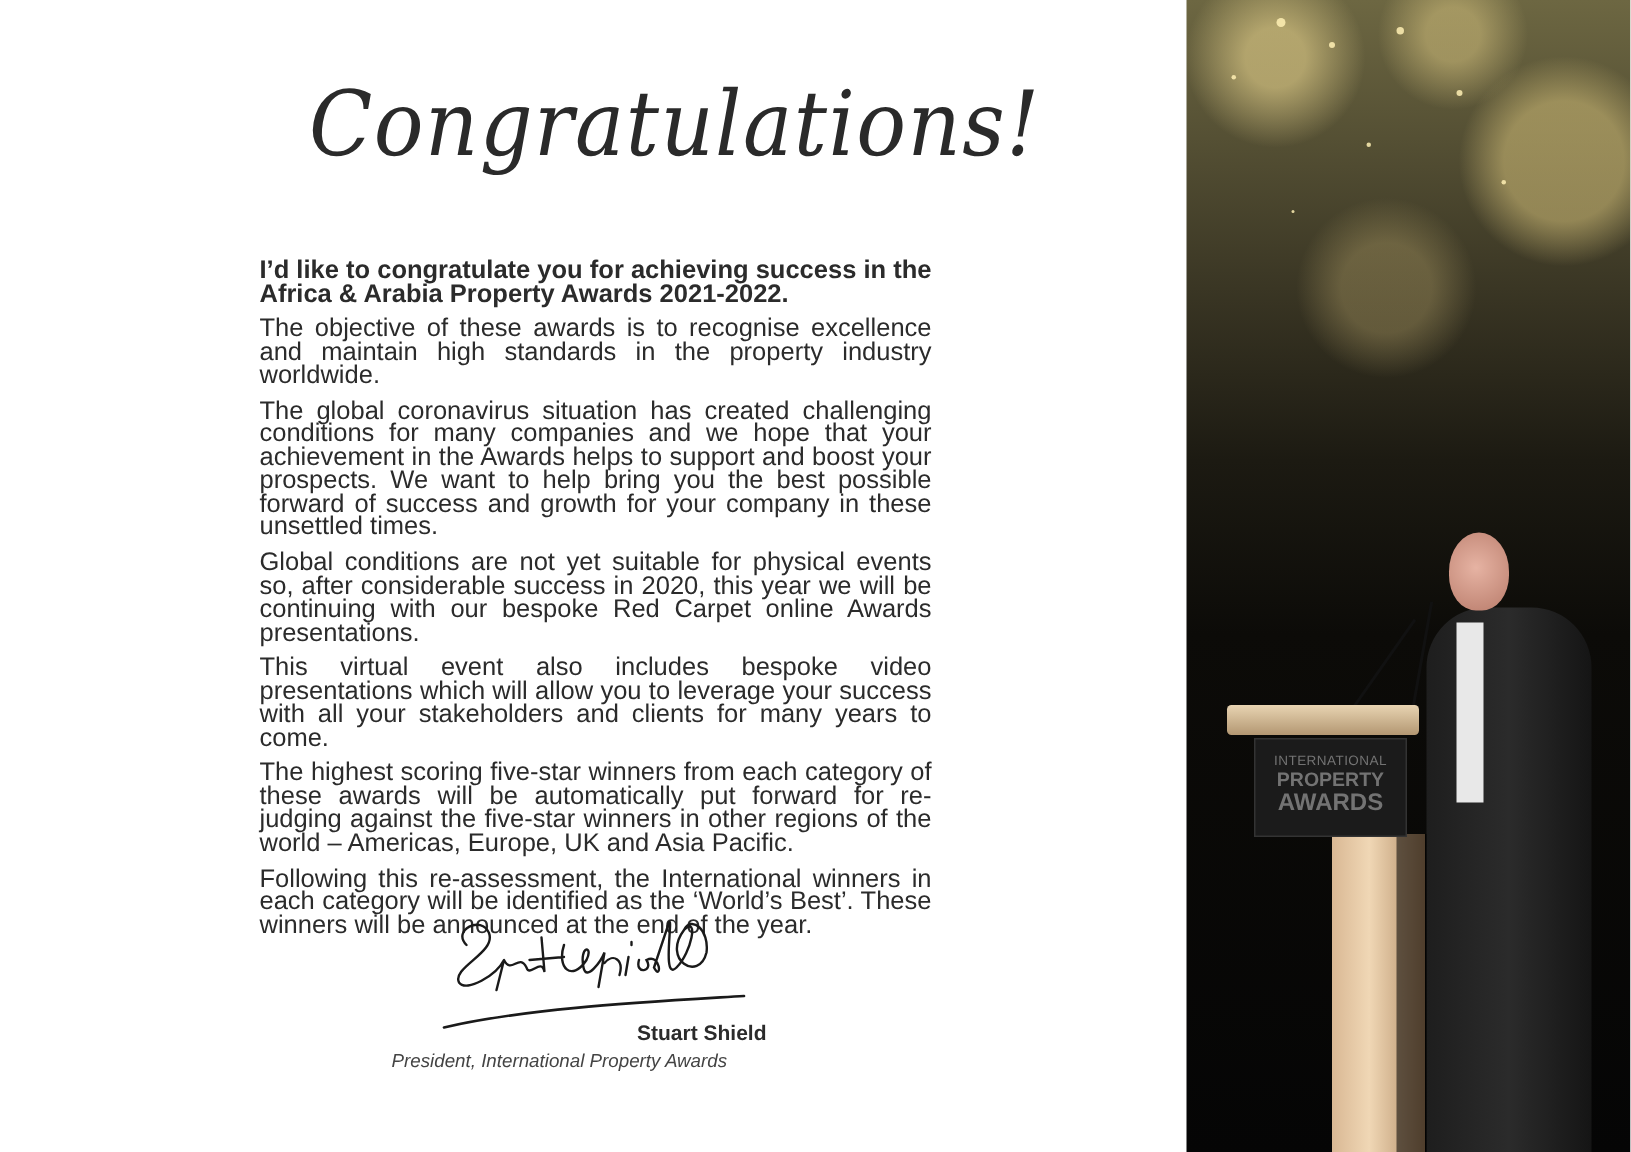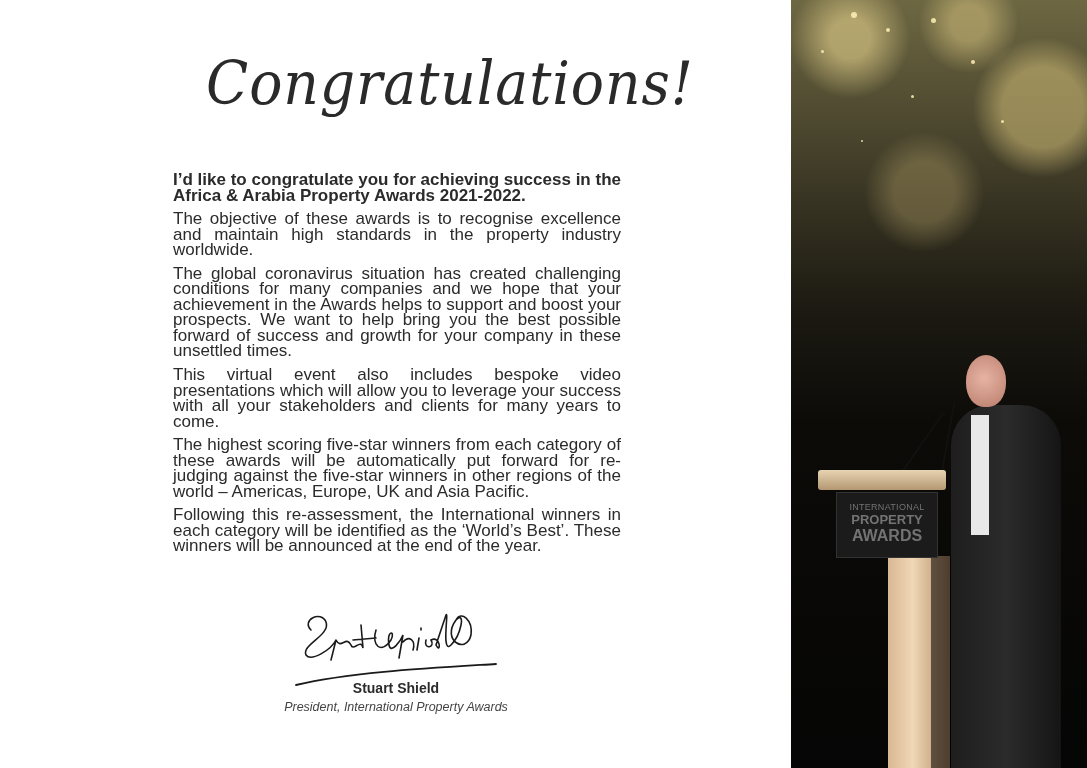--- a/index.html
+++ b/index.html
@@ -21,25 +21,25 @@
     position: absolute; left: 172px; top: 172px; width: 448px;
     font-size: 17px; line-height: 15.5px; color: #2b2b2b;
     text-align: justify;
   }
   .body-text p { margin: 0 0 8.2px 0; }
   .body-text p.lead { font-weight: bold; }
   .signature {
     position: absolute; left: 290px; top: 600px; width: 210px; height: 95px;
   }
   .sig-name {
-    position: absolute; left: 280px; top: 680px; width: 230px; text-align: center;
+    position: absolute; left: 280px; top: 680px; width: 230px; text-align: right;
     font-weight: bold; font-size: 14px; color: #2b2b2b;
   }
   .sig-title {
-    position: absolute; left: 260px; top: 700px; width: 270px; text-align: center;
+    position: absolute; left: 260px; top: 700px; width: 270px; text-align: left;
     font-style: italic; font-size: 12.5px; color: #444;
   }
   .photo {
     position: absolute; left: 791px; top: 0; width: 296px; height: 768px; overflow: hidden;
     background:
       radial-gradient(circle at 85% 14%, rgba(210,190,120,0.55) 0 40px, transparent 70px),
       radial-gradient(circle at 45% 25%, rgba(190,170,110,0.35) 0 30px, transparent 60px),
       radial-gradient(circle at 20% 5%, rgba(230,210,140,0.6) 0 20px, transparent 60px),
       radial-gradient(circle at 60% 3%, rgba(220,200,130,0.5) 0 18px, transparent 50px),
       linear-gradient(180deg, #6d6742 0%, #555034 12%, #3a3624 25%, #1c1a12 40%, #0c0b08 55%, #050505 100%);
@@ -84,20 +84,21 @@
 </head>
 <body>
 
 <div class="page-left">
   <div class="title">Congratulations!</div>
 
   <div class="body-text">
     <p class="lead">I’d like to congratulate you for achieving success in the Africa &amp; Arabia Property Awards 2021-2022.</p>
     <p>The objective of these awards is to recognise excellence and maintain high standards in the property industry worldwide.</p>
     <p>The global coronavirus situation has created challenging conditions for many companies and we hope that your achievement in the Awards helps to support and boost your prospects. We want to help bring you the best possible forward of success and growth for your company in these unsettled times.</p>
+    <p>Global conditions are not yet suitable for physical events so, after considerable success in 2020, this year we will be continuing with our bespoke Red Carpet online Awards presentations.</p>
     <p>This virtual event also includes bespoke video presentations which will allow you to leverage your success with all your stakeholders and clients for many years to come.</p>
     <p>The highest scoring five-star winners from each category of these awards will be automatically put forward for re-judging against the five-star winners in other regions of the world – Americas, Europe, UK and Asia Pacific.</p>
     <p>Following this re-assessment, the International winners in each category will be identified as the ‘World’s Best’. These winners will be announced at the end of the year.</p>
   </div>
 
   <svg class="signature" viewBox="0 0 210 95">
     <path d="M20 30 C 10 20, 30 10, 35 22 C 40 35, 10 45, 15 55 C 20 62, 40 50, 45 40 L 40 60 M 45 40 C 50 50, 55 35, 60 45 C 62 52, 70 38, 72 48 L 70 25 M 62 40 L 85 38 M 85 30 C 80 45, 90 55, 100 40 C 105 30, 95 30, 98 45 C 100 55, 110 40, 112 35 L 108 58 M 112 42 C 118 35, 125 40, 122 50 M 128 38 L 126 50 M 130 28 L 130 30 M 135 40 C 132 50, 145 48, 140 40 C 150 35, 150 55, 145 45 L 155 15 C 158 10, 150 55, 160 45 C 170 35, 175 10, 165 20 C 150 40, 175 55, 180 35 C 182 20, 170 10, 165 20" fill="none" stroke="#1a1a1a" stroke-width="1.6" stroke-linecap="round"></path>
     <path d="M5 85 C 60 72, 140 68, 205 64" fill="none" stroke="#1a1a1a" stroke-width="1.8" stroke-linecap="round"></path>
   </svg>
   <div class="sig-name">Stuart Shield</div>

